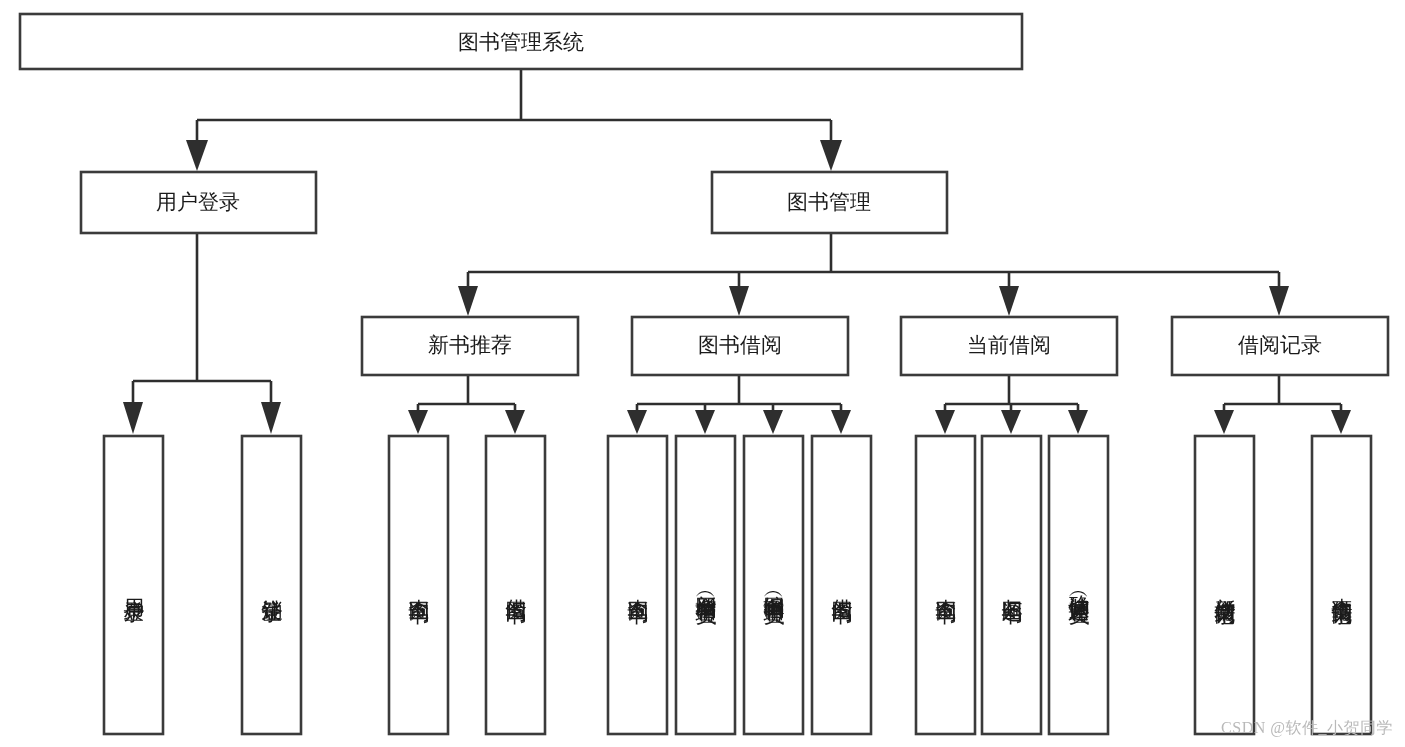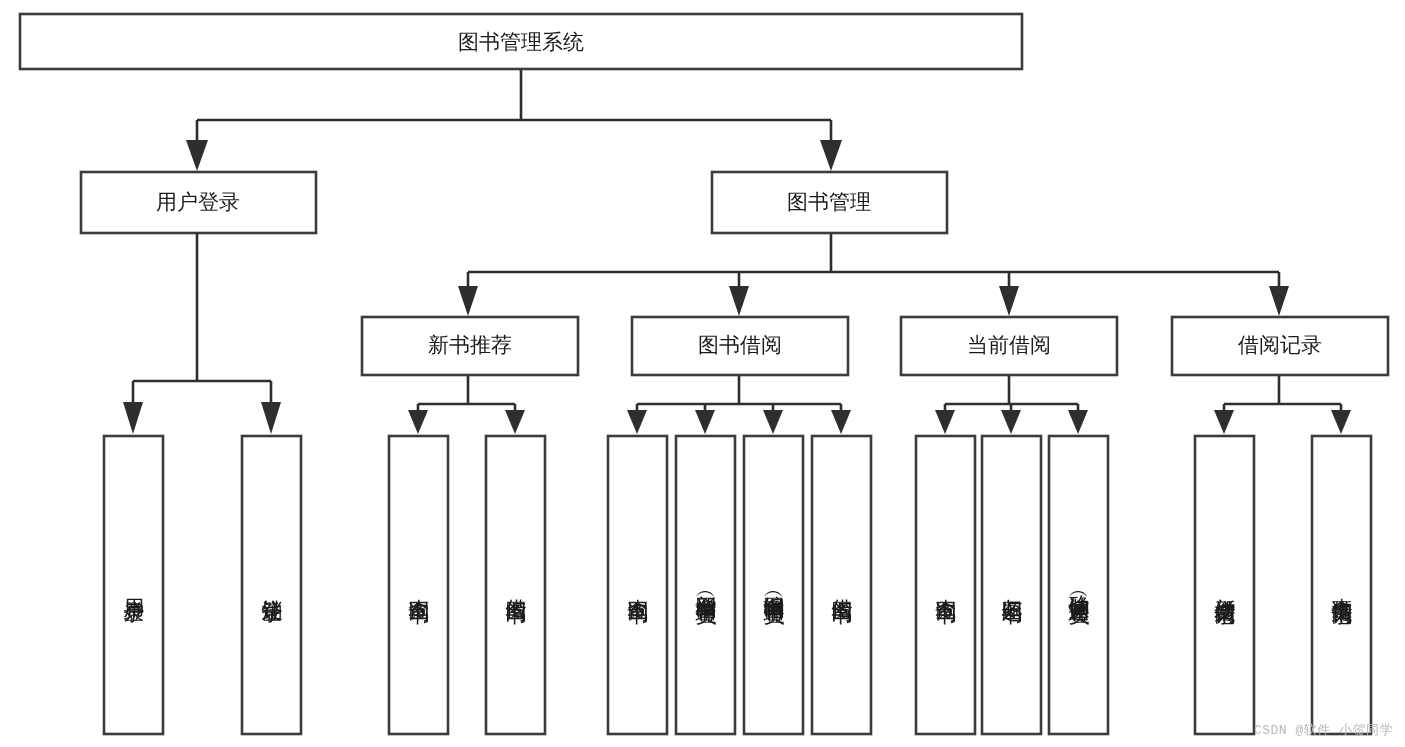--- a/index.html
+++ b/index.html
@@ -62,22 +62,22 @@
     display: flex;
     align-items: center;
     justify-content: center;
     pointer-events: none;
     user-select: none;
   }
   .watermark {
     position: absolute;
     right: 12px;
     bottom: 8px;
-    font-family: Liberation Mono, monospace;
-    font-size: 13px;
+    font-family: Liberation Serif, serif;
+    font-size: 16px;
     color: #b9b9b9;
     letter-spacing: 0.5px;
     user-select: none;
     white-space: nowrap;
   }
 </style>
 </head>
 <body>
 
 <div id="diagram-root">

